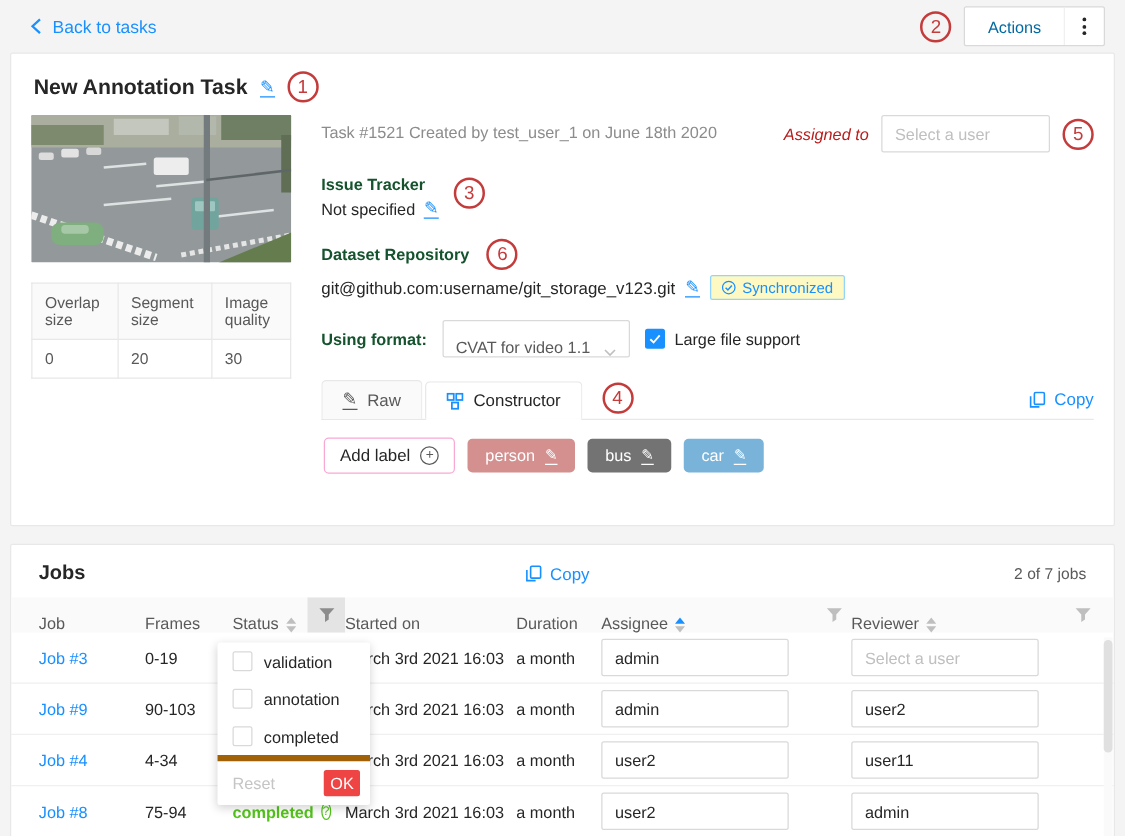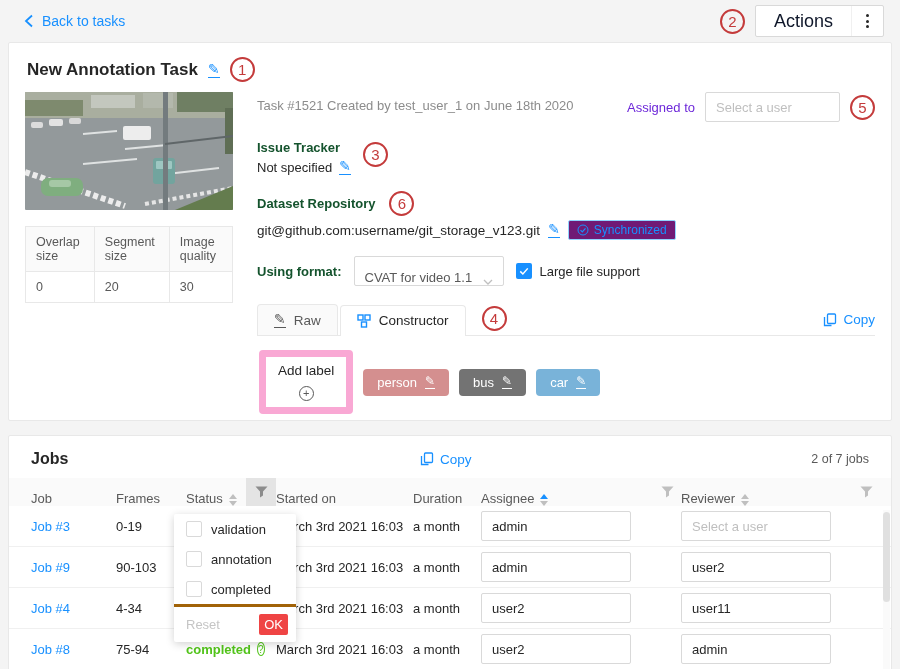--- a/index.html
+++ b/index.html
@@ -8,21 +8,21 @@
     font-family: "Liberation Sans", "DejaVu Sans", sans-serif;
     background:#f4f4f4; color:#262626; font-size:13px; overflow:hidden;
   }
   .page { width:900px; height:669px; position:relative; overflow:hidden; }
 
   
   .topbar { height:42px; display:flex; align-items:center; padding:0 16px 0 24px; }
   .back-link { display:inline-flex; align-items:center; gap:8px; color:#1890ff; font-size:14px; cursor:pointer; }
   .topbar-right { margin-left:auto; display:flex; align-items:center; gap:10px; }
   .actions-btn { display:flex; align-items:center; background:#fff; border:1px solid #d9d9d9; border-radius:2px; height:32px; cursor:pointer; }
-  .actions-btn .lbl { padding:0 18px; font-size:18px; color:#0f172a; }
+  .actions-btn .lbl { padding:0 18px; font-size:13px; color:#0369a1; }
   .actions-btn .sep { width:1px; height:100%; background:#f0f0f0; }
   .dots { display:flex; flex-direction:column; gap:2.5px; padding:0 14px; }
   .dots i { width:3px; height:3px; background:#262626; border-radius:50%; }
 
   
   .ann { display:inline-flex; align-items:center; justify-content:center; min-width:25px; width:25px; height:25px;
          border:2px solid #c43b3b; border-radius:50%; color:#c43b3b; font-size:15px; font-weight:400; flex:none; background:transparent; }
 
   
   .card { background:#fff; border:1px solid #e8e8e8; border-radius:2px; margin:0 8px; position:relative; }
@@ -40,55 +40,55 @@
   .left-col { width:208px; flex:none; }
   .preview { width:208px; height:118px; display:block; border-radius:1px; }
   .params-table { width:100%; border-collapse:collapse; margin-top:16px; font-size:12.5px; color:#595959; }
   .params-table th, .params-table td { border:1px solid #e8e8e8; text-align:left; padding:8px 10px; font-weight:400; }
   .params-table th { background:#fafafa; }
 
   .mid-col { flex:1; min-width:0; }
   .meta-row { display:flex; align-items:flex-start; }
   .task-meta { color:#8c8c8c; font-size:13px; padding-top:6px; }
   .assigned { margin-left:auto; display:flex; align-items:center; gap:10px; }
-  .assigned-label { color:#6d28d9; font-size:13px; }
+  .assigned-label { color:#b91c1c; font-size:13px;font-style:italic; }
   .user-input { height:30px; border:1px solid #d9d9d9; border-radius:2px; padding:0 10px; font-size:13px; width:135px;
                 font-family:"Liberation Sans",sans-serif; color:#262626; outline:none; }
   .user-input::placeholder { color:#bfbfbf; }
 
   .block-label { font-weight:700; font-size:13px; color:#14532d; }
   .it-block { margin-top:18px; display:flex; align-items:center; gap:12px; }
   .it-lines .val-line { margin-top:4px; display:flex; align-items:center; gap:7px; color:#262626; }
 
   .repo-block { margin-top:16px; }
   .repo-label-row { display:flex; align-items:center; gap:14px; }
   .repo-val-row { margin-top:4px; display:flex; align-items:center; gap:8px; }
   .repo-url { color:#262626; font-size:13.5px; }
-  .sync-badge { display:inline-flex; align-items:center; gap:5px; background:#701a75; border:1px solid #91d5ff; color:#1890ff;
+  .sync-badge { display:inline-flex; align-items:center; gap:5px; background:#fef9c3; border:1px solid #91d5ff; color:#1890ff;
                 border-radius:2px; font-size:12px; padding:2px 8px; cursor:pointer; }
 
   .format-row { margin-top:16px; display:flex; align-items:center; gap:12px; }
   .select-box { display:inline-flex; align-items:flex-end; justify-content:space-between; gap:10px; border:1px solid #d9d9d9; border-radius:2px;
                 height:30px; padding:0 10px; min-width:150px; color:#595959; cursor:pointer; background:#fff; }
   .cb-row { display:inline-flex; align-items:center; gap:8px; cursor:pointer; }
   .checkbox { width:16px; height:16px; border-radius:2px; flex:none; }
   .checkbox.checked { background:#1890ff; display:flex; align-items:center; justify-content:center; }
   .checkbox.empty { background:#fff; border:1px solid #d9d9d9; }
 
   .tabs-section { margin-top:18px; }
   .tab-bar { display:flex; align-items:flex-end; border-bottom:1px solid #e8e8e8; position:relative; }
   .tab { display:inline-flex; align-items:center; gap:8px; padding:7px 16px; border:1px solid #e8e8e8; border-bottom:none;
          border-radius:4px 4px 0 0; background:#fafafa; color:#595959; cursor:pointer; margin-right:2px; font-size:13.5px; }
   .tab.active { background:#fff; color:#262626; position:relative; }
   .tab.active::after { content:""; position:absolute; left:0; right:0; bottom:-1px; height:1px; background:#fff; }
   .tab-bar .ann { margin:0 0 4px 14px; }
   .copy-link { margin-left:auto; display:inline-flex; align-items:center; gap:6px; color:#1890ff; cursor:pointer; padding-bottom:8px; font-size:13.5px; }
   .tab-content { padding:14px 0 0 2px; display:flex; align-items:center; gap:10px; }
-  .add-label-btn { display:inline-flex; align-items:center; gap:8px; background:#fff; border:7px solid #f9a8d4; border-radius:4px;
-                   padding:6px 12px; color:#262626; cursor:pointer; font-size:13.5px;flex-direction:column; }
+  .add-label-btn { display:inline-flex; align-items:center; gap:8px; background:#fff; border:1px solid #f9a8d4; border-radius:4px;
+                   padding:6px 12px; color:#262626; cursor:pointer; font-size:13.5px; }
   .plus-circle { width:15px; height:15px; border:1px solid #595959; border-radius:50%; display:inline-flex; align-items:center;
                  justify-content:center; font-size:11px; color:#595959; line-height:1; }
   .chip { display:inline-flex; align-items:center; gap:8px; border-radius:4px; padding:6px 14px; color:#fff; font-size:13px; cursor:pointer; }
 
   
   .jobs-head { display:flex; align-items:center; padding:4px 22px 10px 22px; }
   .jobs-title { font-size:16px; font-weight:700; margin-right:12px; }
   .jobs-count { margin-left:auto; color:#595959; font-size:12.5px; }
 
   .jt-grid { display:grid; grid-template-columns:85px 70px 60px 30px 137px 68px 172px 28px 170px 30px; align-items:center; padding-left:22px; }
@@ -107,21 +107,21 @@
   .q-circle { width:14px; height:14px; border:1px solid #52c41a; border-radius:50%; display:inline-flex; align-items:center;
               justify-content:center; font-size:10px; color:#52c41a; font-weight:400; }
   .cell-input { height:30px; width:150px; border:1px solid #d9d9d9; border-radius:2px; padding:0 10px; font-size:13px;
                 font-family:"Liberation Sans",sans-serif; color:#262626; outline:none; }
   .cell-input::placeholder { color:#bfbfbf; }
 
   
   .filter-dd { position:absolute; left:165px; top:78px; width:122px; background:#fff; border-radius:2px;
                box-shadow:0 2px 8px rgba(0,0,0,0.18); z-index:30; }
   .fd-opt { display:flex; align-items:center; gap:9px; padding:7px 12px; color:#262626; font-size:13px; cursor:pointer; }
-  .fd-footer { border-top:3px solid #a16207; display:flex; align-items:center; justify-content:space-between; padding:7px 8px; }
+  .fd-footer { border-top:5px solid #a16207; display:flex; align-items:center; justify-content:space-between; padding:7px 8px; }
   .fd-reset { color:#c5c5c5; font-size:13px; cursor:pointer; padding:0 4px; }
   .fd-ok { background:#ef4444; color:#fff; border:none; border-radius:2px; font-size:13px; padding:3px 5px; cursor:pointer;
            font-family:"Liberation Sans",sans-serif; }
 
   .scrollbar { position:absolute; right:1px; top:74px; bottom:-44px; width:7px; background:#fafafa; }
   .scroll-thumb { position:absolute; top:2px; right:0; width:7px; height:90px; background:#e0e0e0; border-radius:4px; }
 </style>
 </head>
 <body>
 

